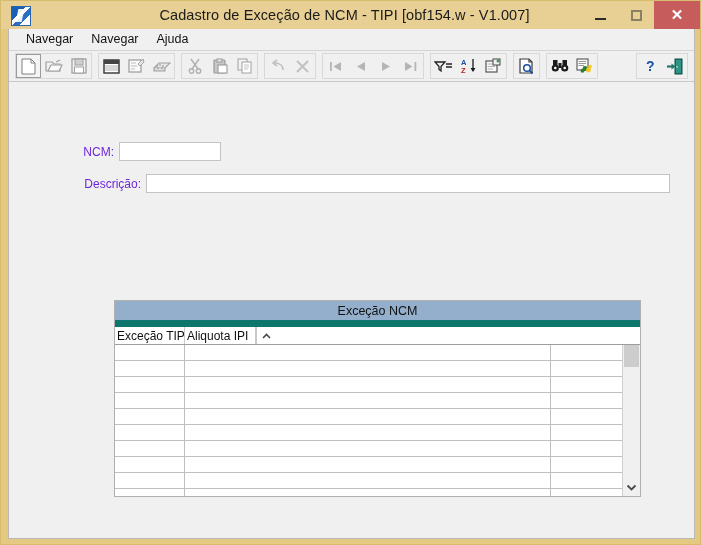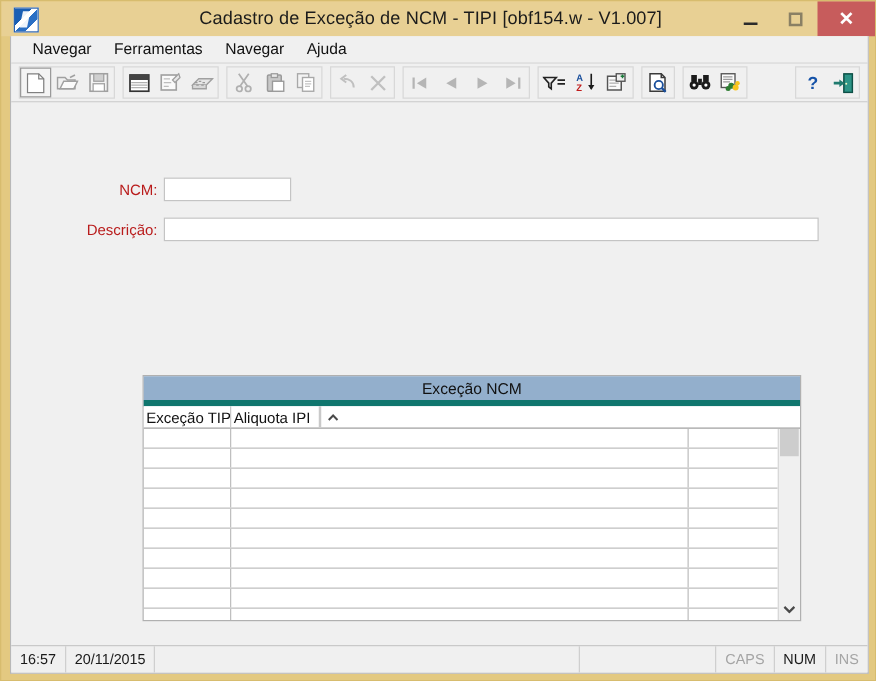--- a/index.html
+++ b/index.html
@@ -175,24 +175,23 @@
 
   
   .form-area {
     position: relative;
     flex: 1 1 auto;
     background: #f0f0f0;
   }
   .field-row { position: absolute; display: flex; align-items: center; }
   .field-label {
     font-size: 12px;
-    color: #b91c1c;
+    color: #6d28d9;
     text-align: right;
     padding-right: 5px;
-    padding-left: 12px;
   }
   .field-input {
     background: #ffffff;
     border: 1px solid #c4c4c4;
     box-sizing: border-box;
     font-family: "Liberation Sans", sans-serif;
     font-size: 12px;
     color: #111;
     padding: 1px 3px;
     outline: none;
@@ -207,21 +206,21 @@
     height: 197px;
     border: 1px solid #b0b0b0;
     background: #ffffff;
     box-sizing: border-box;
     display: flex;
     flex-direction: column;
   }
   .grid-title {
     height: 19px;
     background: #93afcc;
-    border-bottom: 5px solid #0f766e;
+    border-bottom: 7px solid #0f766e;
     display: flex;
     align-items: center;
     justify-content: center;
     font-size: 12.5px;
     color: #111;
     flex: 0 0 auto;
   }
   .grid-head {
     height: 17px;
     background: #ffffff;
@@ -339,21 +338,20 @@
       <div class="win-btn close">
         <span>✕</span>
       </div>
     </div>
   </div>
 
   <div class="client">
 
     <div class="menubar">
       <div class="menu-item">Navegar</div>
-      <div class="menu-item">Ferramentas</div>
       <div class="menu-item">Navegar</div>
       <div class="menu-item">Ajuda</div>
     </div>
 
     <div class="toolbar">
 
       <div class="tgroup">
         <div class="tbtn active">
           <span>
             <svg width="15" height="17" viewBox="0 0 15 17">
@@ -605,21 +603,21 @@
     </div>
 
     <div class="form-area">
 
       <div class="field-row" style="left:0px; top:60px;">
         <div class="field-label" style="width:105px;">NCM:</div>
         <input class="field-input" style="width: 102px; height: 19px;" type="text" value="">
       </div>
 
       <div class="field-row" style="left:0px; top:92px;">
-        <div class="field-label" style="width:105px;">Descrição:</div>
+        <div class="field-label" style="width:105px;margin-left:27px;">Descrição:</div>
         <input class="field-input" style="width: 524px; height: 19px;" type="text" value="">
       </div>
 
       <div class="grid-wrap">
 
         <div class="grid-title">Exceção NCM</div>
 
         <div class="grid-head">
           <div class="gh-cell" style="width:70px;">Exceção TIPI</div>
           <div class="gh-cell" style="width:71px;text-align:center;">Aliquota IPI</div>
@@ -691,24 +689,15 @@
               <svg width="11" height="7" viewBox="0 0 11 7">
                   <path d="M1.5 1.5 L5.5 5.5 L9.5 1.5" fill="none" stroke="#4a4a4a" stroke-width="1.8"></path>
                 </svg>
             </div>
           </div>
         </div>
 
       </div>
     </div>
 
-    <div class="statusbar">
-      <div class="sb-cell">16:57</div>
-      <div class="sb-cell">20/11/2015</div>
-      <div class="sb-cell" style="width:340px;"></div>
-      <div class="sb-cell flex"></div>
-      <div class="sb-cell dim">CAPS</div>
-      <div class="sb-cell">NUM</div>
-      <div class="sb-cell dim last">INS</div>
-    </div>
 
   </div>
 </div>
 
 </body></html>

